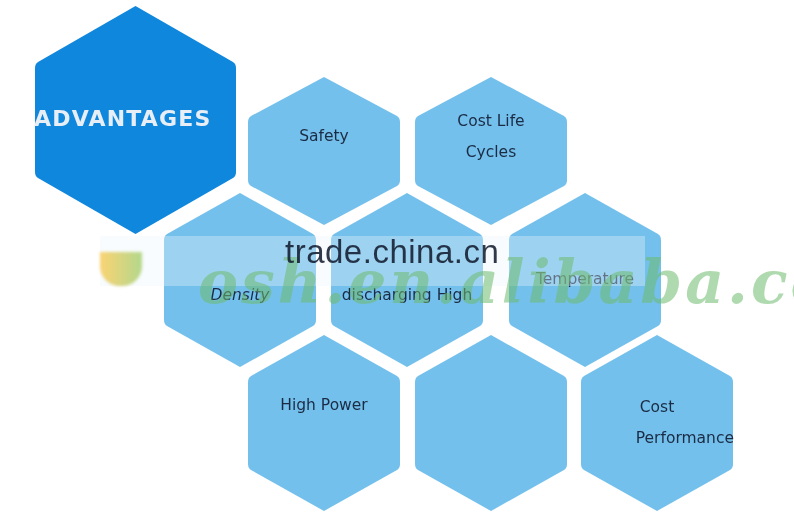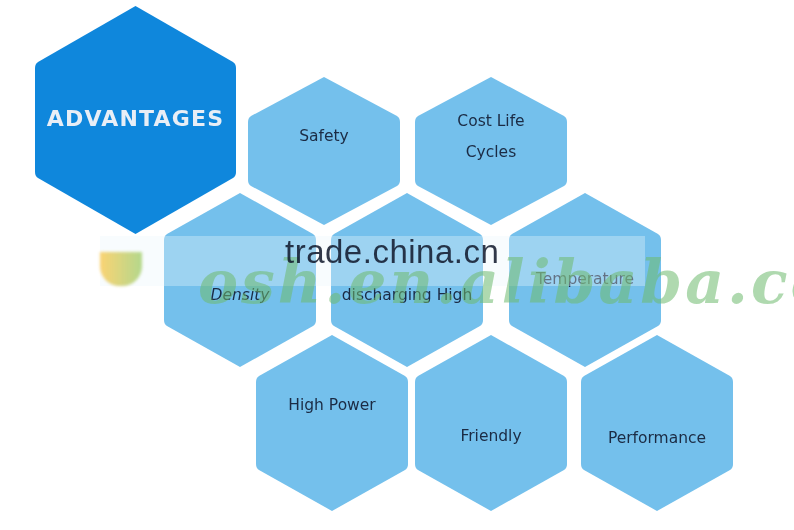--- a/index.html
+++ b/index.html
@@ -1,20 +1,20 @@
 <!DOCTYPE html>
 <html><head>
   <meta charset="utf-8">
   <style>
     html, body { margin:0; padding:0; background:#ffffff; }
     body { width:794px; height:530px; position:relative; overflow:hidden; font-family:"DejaVu Sans", sans-serif; }
     .hex { position:absolute; }
     .hex svg { position:absolute; left:0; top:0; width:100%; height:100%; }
     .hex .label { position:absolute; left:0; right:0; text-align:center; color:#1b2b44; font-size:15.5px; line-height:31px; }
-    .main-label { position:absolute; left:0; right:0; text-align:center; color:#e8eef6; font-weight:bold; font-size:22px; letter-spacing:1.2px; font-family:"DejaVu Sans", sans-serif; }
+    .main-label { position:absolute; left:0; right:0; text-align:left; color:#e8eef6; font-weight:bold; font-size:22px; letter-spacing:1.2px; font-family:"DejaVu Sans", sans-serif; }
     .wm-band { position:absolute; left:100px; top:236px; width:545px; height:50px; background:rgba(235,245,252,0.35); }
     .wm-trade { position:absolute; left:285px; top:233px; font-family:"Liberation Sans", sans-serif; font-size:33px; color:#0f172a; opacity:0.85; letter-spacing:0.5px; }
     .wm-osh { position:absolute; left:100px; top:247px; font-family:"DejaVu Serif", serif; font-weight:bold; font-style:italic; font-size:60px; color:rgba(110,185,110,0.55); letter-spacing:3px; filter:blur(0.6px); white-space:nowrap;margin-left:48px; }
     .wm-logo { position:absolute; left:100px; top:252px; width:42px; height:34px; border-radius:0 0 20px 20px; background:linear-gradient(90deg, rgba(250,200,80,0.8), rgba(150,200,90,0.7)); filter:blur(1.5px); }
   </style>
 </head>
 <body>
 
 <div class="hex" style="left:34px; top:4px; width:203px; height:232px;">
   <svg viewBox="0 0 203 232">
@@ -52,37 +52,37 @@
   <div class="label" style="top:88px;">discharging High</div>
 </div>
 
 <div class="hex" style="left:508px; top:192px; width:154px; height:176px;text-decoration:underline;">
   <svg viewBox="0 0 154 176">
     <path d="M77 1 L150 42 Q153 44 153 48 L153 128 Q153 132 150 134 L77 175 L4 134 Q1 132 1 128 L1 48 Q1 44 4 42 Z" fill="#74c0ec"></path>
   </svg>
   <div class="label" style="top:72px;">Temperature</div>
 </div>
 
-<div class="hex" style="left:255px; top:334px; width:154px; height:178px;">
+<div class="hex" style="left:247px; top:334px; width:154px; height:178px;">
   <svg viewBox="0 0 154 178">
     <path d="M77 1 L150 42 Q153 44 153 48 L153 130 Q153 134 150 136 L77 177 L4 136 Q1 134 1 130 L1 48 Q1 44 4 42 Z" fill="#74c0ec"></path>
   </svg>
   <div class="label" style="top:56px;">High Power</div>
 </div>
 
 <div class="hex" style="left:414px; top:334px; width:154px; height:178px;">
   <svg viewBox="0 0 154 178">
     <path d="M77 1 L150 42 Q153 44 153 48 L153 130 Q153 134 150 136 L77 177 L4 136 Q1 134 1 130 L1 48 Q1 44 4 42 Z" fill="#74c0ec"></path>
   </svg>
-  <div class="label" style="top:87px;">Friendly</div>
 </div>
 
 <div class="hex" style="left:580px; top:334px; width:154px; height:178px;">
   <svg viewBox="0 0 154 178">
     <path d="M77 1 L150 42 Q153 44 153 48 L153 130 Q153 134 150 136 L77 177 L4 136 Q1 134 1 130 L1 48 Q1 44 4 42 Z" fill="#74c0ec"></path>
   </svg>
-  <div class="label" style="top:89px;">Performance</div>
+  <div class="label" style="top:58px;">Cost</div>
+  <div class="label" style="top:89px;text-align:right;">Performance</div>
 </div>
 
 <div class="wm-band"></div>
 <div class="wm-logo"></div>
 <div class="wm-osh" style="left:150px;">osh.en.alibaba.com</div>
 <div class="wm-trade">trade.china.cn</div>
 
 </body></html>

